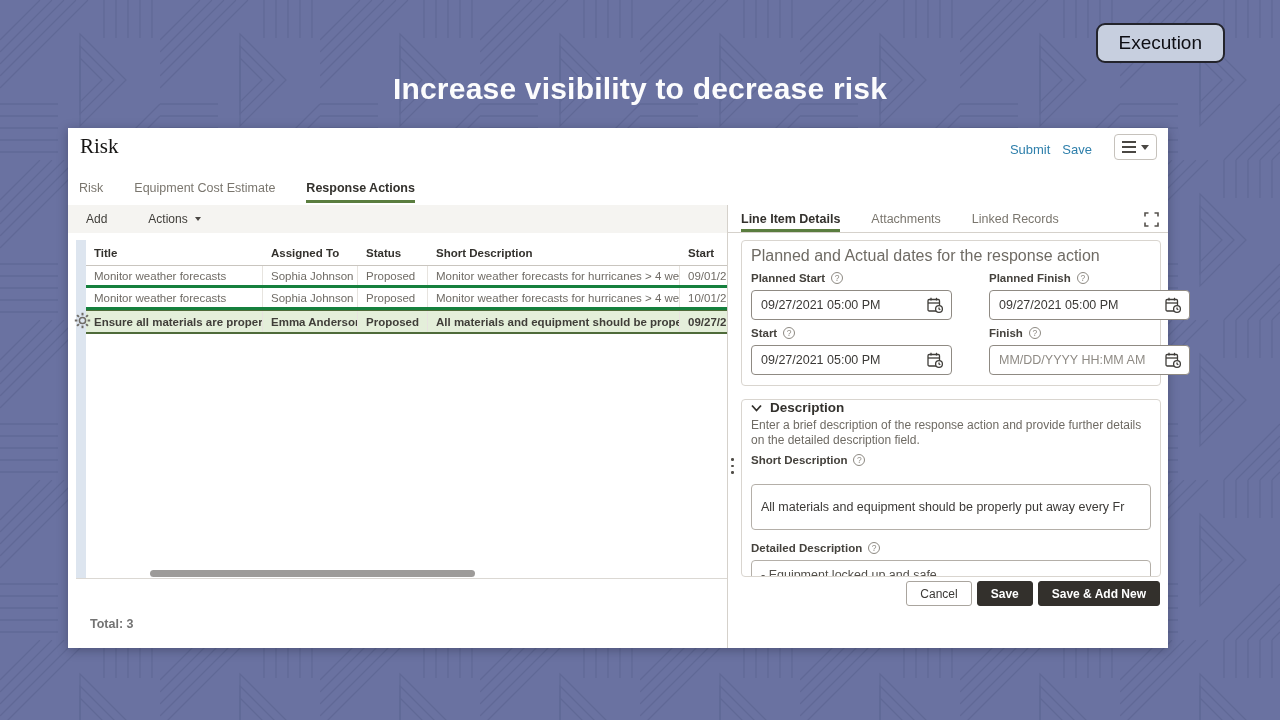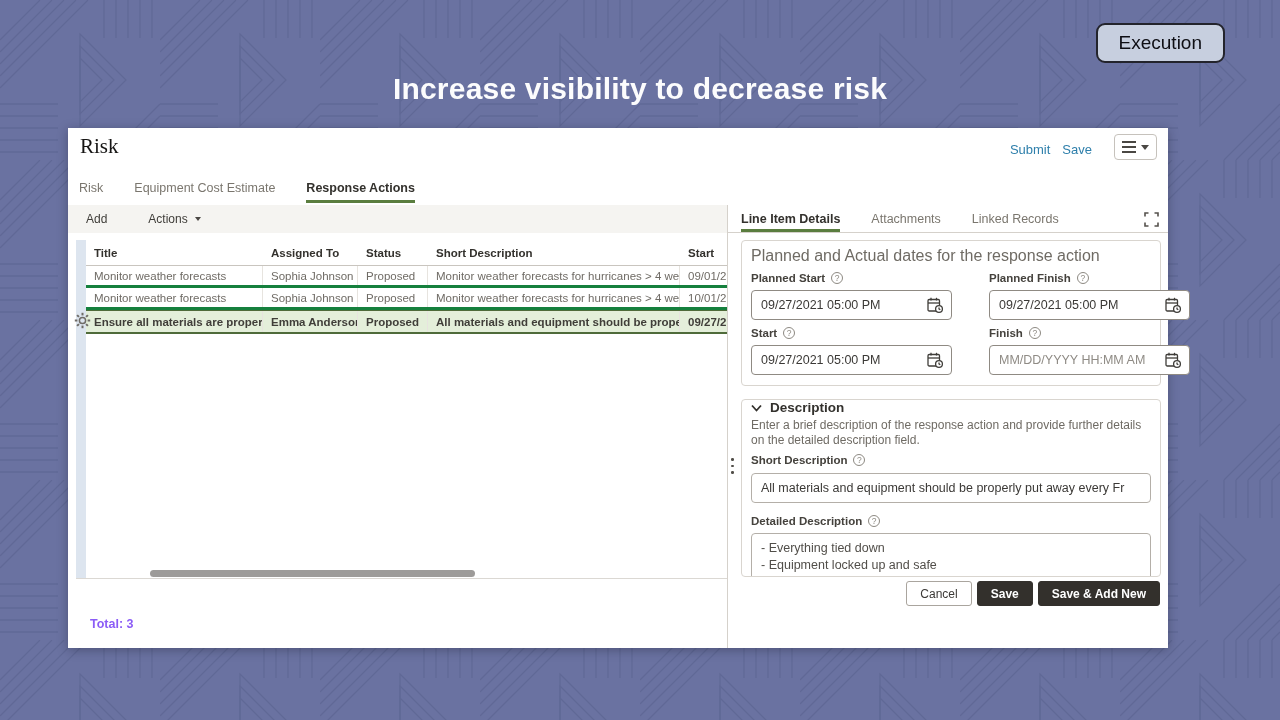--- a/index.html
+++ b/index.html
@@ -60,21 +60,21 @@
     white-space:nowrap; border-right:1px solid #e7e4df; }
   .trow.head .cell { border-right:1px solid transparent; }
   .c0{width:177px;} .c1{width:95px;} .c2{width:70px;} .c3{width:252px;} .c4{width:47px; border-right:none;}
   .trow.selected { background:#e4efda; border-top:1px solid #4f6b3a; border-bottom:2px solid #4f6b3a;
     color:#403e39; font-weight:700; height:24px; }
   .gear { position:absolute; left:6px; top:107px; width:17px; height:17px; }
 
   .hscroll-thumb { position:absolute; left:82px; top:365px; width:325px; height:7px;
     border-radius:3.5px; background:#9d9b99; cursor:pointer; }
   .table-bottom-line { position:absolute; left:8px; top:373px; width:651px; height:1px; background:#dbd8d3; }
-  .total { position:absolute; left:22px; top:412px; font-size:12.5px; font-weight:700; color:#8b5cf6; }
+  .total { position:absolute; left:22px; top:412px; font-size:12.5px; font-weight:700; color:#737373; }
 
   
   .panel { position:relative; width:440px; }
   .ptabs { position:relative; display:flex; gap:31px; height:28px; align-items:center;
     padding-left:13px; border-bottom:1px solid #d5d1cb; }
   .ptab { position:relative; height:100%; display:flex; align-items:center;
     color:#7a766e; font-size:12.5px; cursor:pointer; }
   .ptab.active { color:#33312d; font-weight:700; }
   .ptab.active::after { content:""; position:absolute; left:0; right:0; bottom:0;
     height:3px; background:#5a7d3f; }
@@ -92,21 +92,21 @@
     display:flex; align-items:center; padding:0 7px 0 9px; background:#fff; }
   .datefield input { border:none; outline:none; flex:1; min-width:0; font-size:12.5px;
     color:#3b3936; font-family:"Liberation Sans", sans-serif; background:transparent; }
   .datefield input::placeholder { color:#8f8b85; }
   .cal-ic { flex:0 0 auto; margin-left:4px; cursor:pointer; }
 
   .desc-box { margin:13px 7px 0 13px; padding:0 9px; height:178px; overflow:hidden; position:relative; }
   .desc-head { display:flex; align-items:center; gap:8px; }
   .desc-title { font-size:13.5px; font-weight:700; color:#33312d; }
   .desc-help { font-size:12px; color:#6f6b64; line-height:14.5px; margin-top:3px; }
-  .text-input { margin-top:5px; width:100%; height:30px; border:1px solid #b4afa8; border-radius:4px;
+  .text-input { margin-top:16px; width:100%; height:46px; border:1px solid #b4afa8; border-radius:4px;
     padding:0 9px; font-size:12.5px; color:#3b3936; font-family:"Liberation Sans", sans-serif; outline:none; }
   .textarea { margin-top:4px; border:1px solid #b4afa8; border-radius:4px; padding:6px 9px;
     height:70px; font-size:12.5px; color:#514e49; line-height:17px; cursor:text; }
 
   .footer-btns { position:absolute; top:376px; right:8px; display:flex; gap:5px; }
   .btn { height:25px; border-radius:3px; font-size:12px; display:flex; align-items:center;
     padding:0 13px; cursor:pointer; font-family:"Liberation Sans", sans-serif; }
   .btn.light { background:#fff; border:1px solid #aaa59e; color:#3b3936; }
   .btn.dark { background:#33302c; border:1px solid #33302c; color:#fff; font-weight:700; }
 
@@ -356,21 +356,20 @@
         <div class="lblrow">
           <span class="lbl">Short Description</span>
           <span class="help">?</span>
         </div>
         <input class="text-input" value="All materials and equipment should be properly put away every Fr" style="">
         <div class="lblrow" style="margin-top:10px;">
           <span class="lbl">Detailed Description</span>
           <span class="help">?</span>
         </div>
         <div class="textarea">
-          <div>- Everything tied down</div>
           <div>- Equipment locked up and safe</div>
         </div>
       </div>
 
       <div class="footer-btns">
         <button class="btn light">Cancel</button>
         <button class="btn dark">Save</button>
         <button class="btn dark">Save &amp; Add New</button>
       </div>
     </div>

